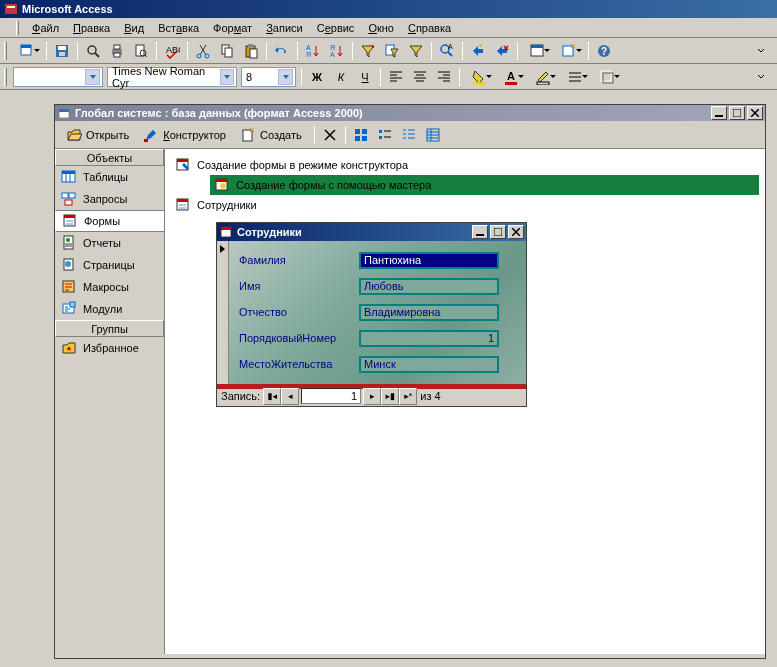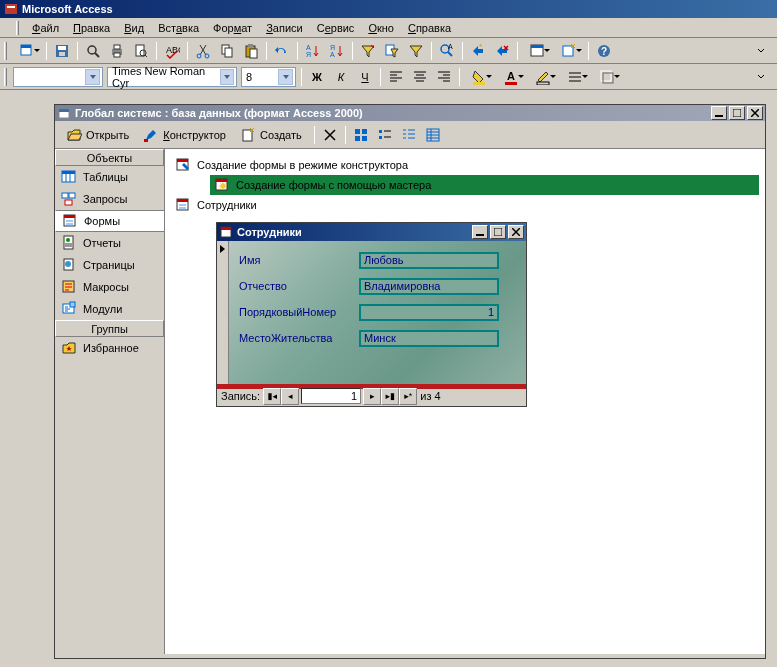--- a/index.html
+++ b/index.html
@@ -525,20 +525,24 @@
           <svg width="8" height="8">
             <path d="M0 0L8 8M8 0L0 8" stroke="#000" stroke-width="1.5"></path>
           </svg>
         </div>
     </div>
   </div>
   <div class="form-body">
     <div class="recsel"></div>
     <div class="formgrid">
       <div class="frow">
+          <div class="flabel">Фамилия</div>
+          <div class="finput sel">Пантюхина</div>
+        </div>
+      <div class="frow">
           <div class="flabel">Имя</div>
           <div class="finput">Любовь</div>
         </div>
       <div class="frow">
           <div class="flabel">Отчество</div>
           <div class="finput">Владимировна</div>
         </div>
       <div class="frow">
           <div class="flabel">ПорядковыйНомер</div>
           <div class="finput num">1</div>

